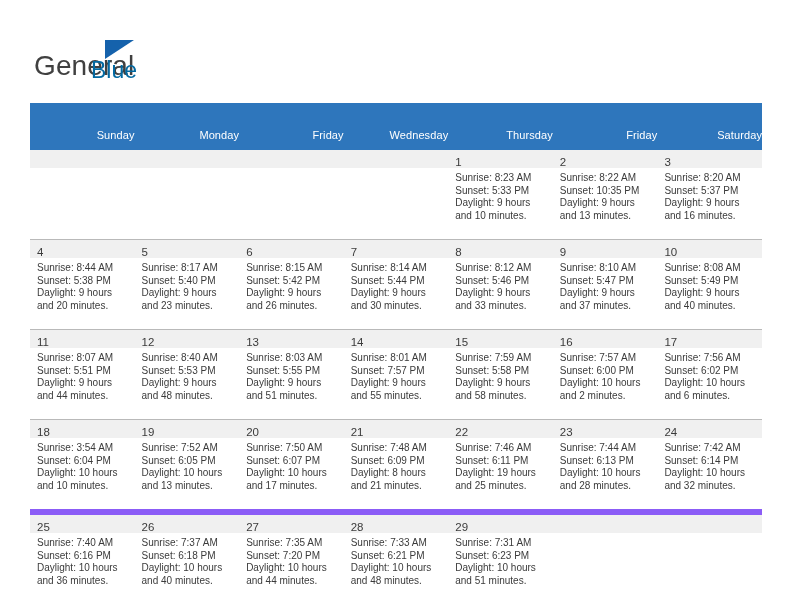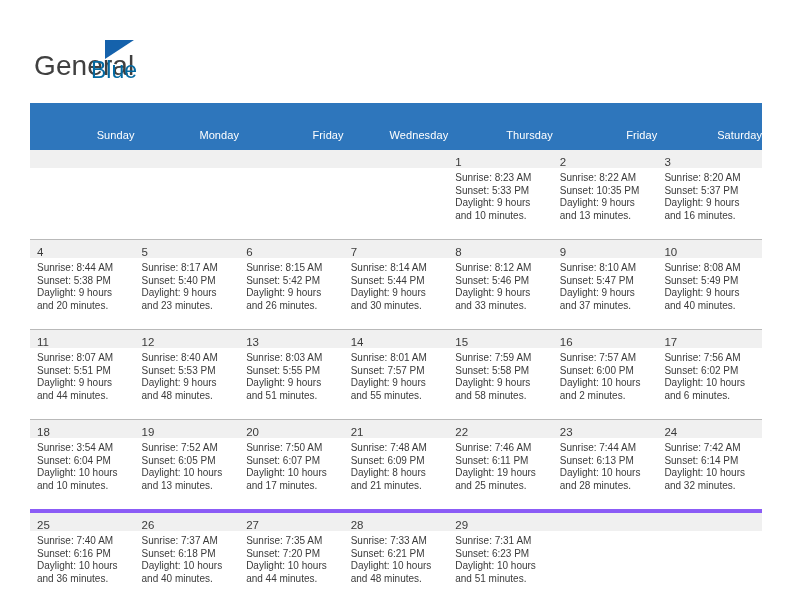--- a/index.html
+++ b/index.html
@@ -116,21 +116,21 @@
     vertical-align: top;
     padding: 0;
     border: none;
     border-top: 1px solid #b9b9b9;
     background: #ffffff;
   }
   .calendar tr.week-1 td {
     border-top: none;
   }
   .calendar tr.week-last td {
-    border-top: 4px solid #8b5cf6;
+    border-top: 6px solid #8b5cf6;
   }
 
   .cell-inner {
     position: relative;
     height: 89px;
   }
 
   .daynum-band {
     background: #f0f0f0;
     height: 18px;

